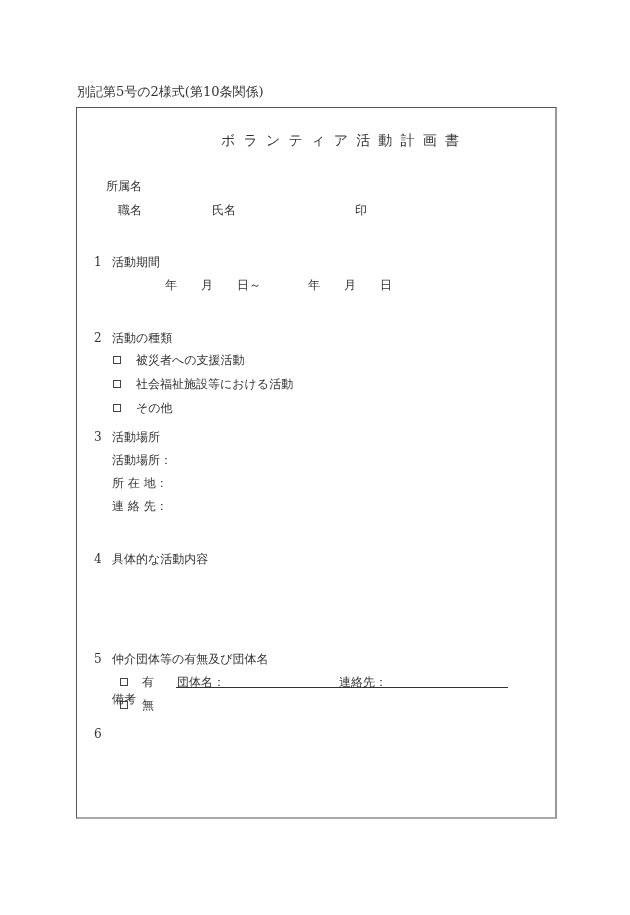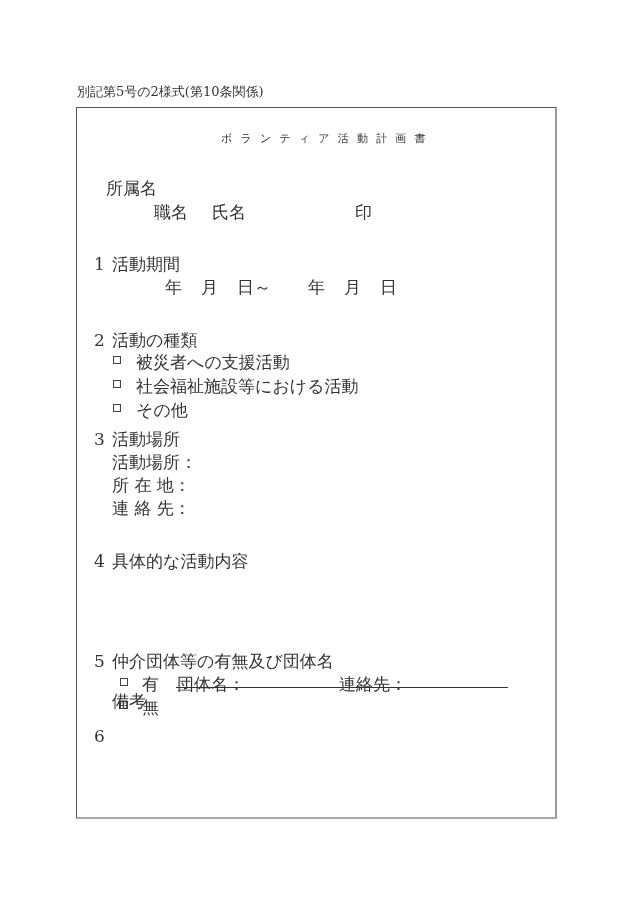--- a/index.html
+++ b/index.html
@@ -26,25 +26,25 @@
       position: absolute;
       left: 76px; top: 107px;
       width: 478px; height: 709px;
       border: 1px solid #555;
       border-right: 2px solid #999;
       border-bottom: 2px solid #aaa;
       box-sizing: content-box;
     }
     .title {
       left: 221px; top: 133px;
-      font-size: 11px;
+      font-size: 14px;
       letter-spacing: 8.2px;
       color: #333;
     }
-    .txt { font-size: 17px; color: #333; }
+    .txt { font-size: 12px; color: #333; }
     .checkbox {
       display: inline-block;
       width: 8px; height: 8px;
       border: 1px solid #444;
       box-sizing: border-box;
     }
     .underline-field {
       position: absolute;
       left: 176px; top: 687px;
       width: 332px; height: 0;
@@ -54,21 +54,21 @@
 </head>
 <body>
 
 <div class="abs form-label">別記第5号の2様式(第10条関係)</div>
 
 <div class="form-box"></div>
 
 <div class="abs title">ボランティア活動計画書</div>
 
 <div class="abs txt" style="left:106px; top:180px;">所属名</div>
-<div class="abs txt" style="left:118px; top:204px;margin-left:36px;">職名</div>
+<div class="abs txt" style="left:118px; top:204px;">職名</div>
 <div class="abs txt" style="left:212px; top:204px;">氏名</div>
 <div class="abs txt" style="left:355px; top:204px;">印</div>
 
 <div class="abs txt" style="left:94px; top:256px;">1</div>
 <div class="abs txt" style="left:112px; top:256px;">活動期間</div>
 <div class="abs txt" style="left:165px; top:279px;">年</div>
 <div class="abs txt" style="left:201px; top:279px;">月</div>
 <div class="abs txt" style="left:237px; top:279px;">日～</div>
 <div class="abs txt" style="left:308px; top:279px;">年</div>
 <div class="abs txt" style="left:344px; top:279px;">月</div>

